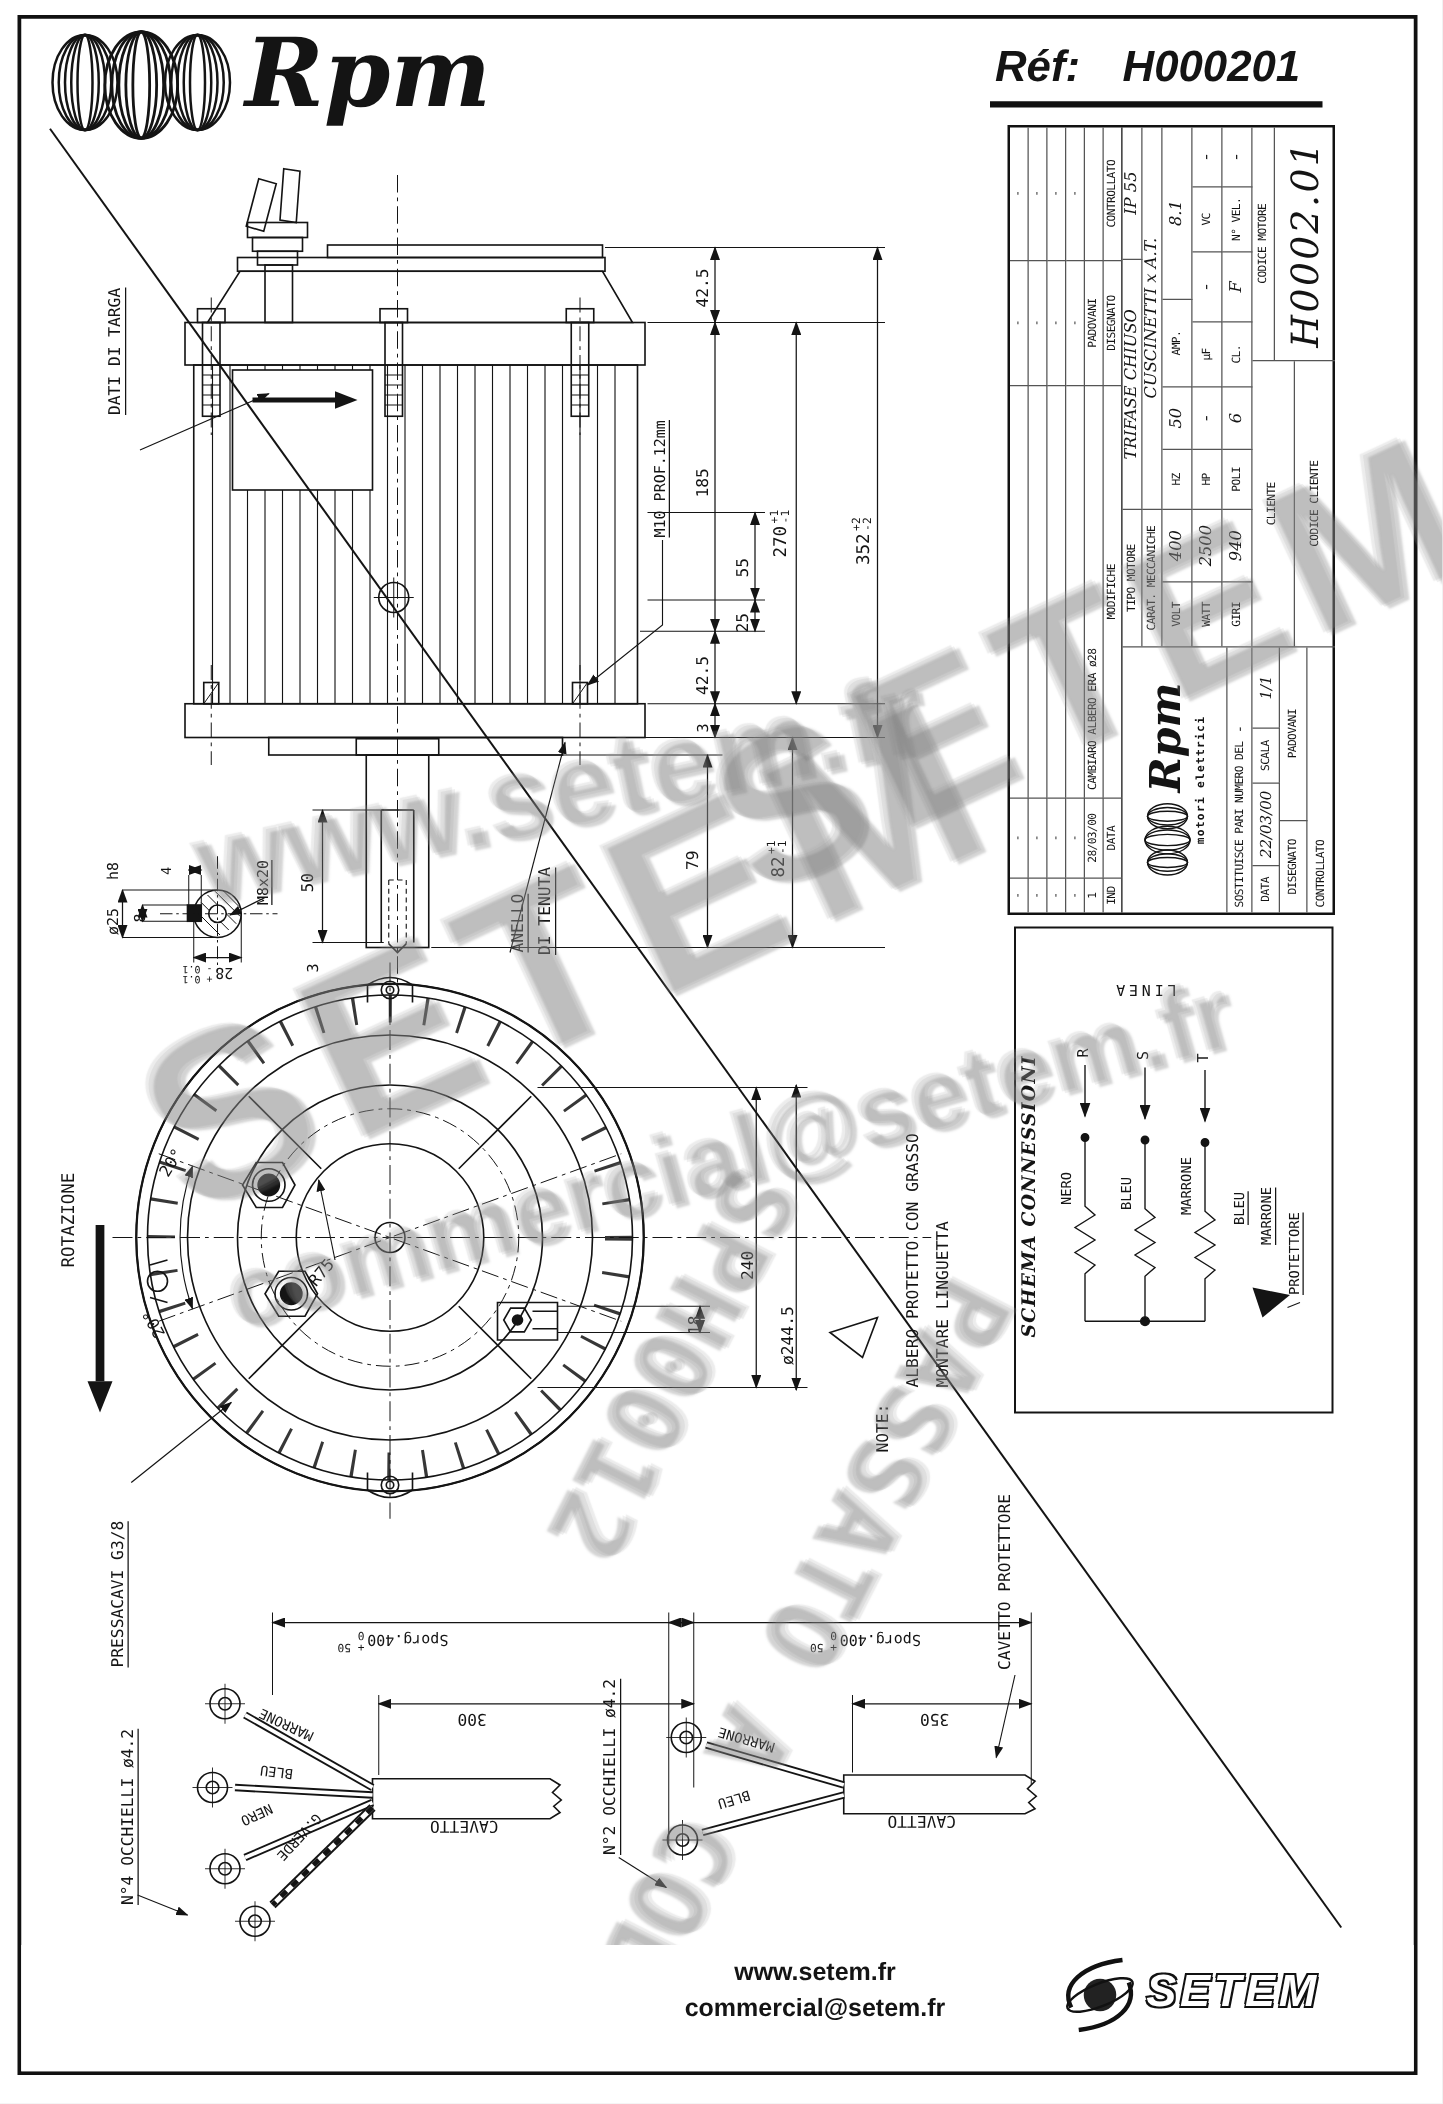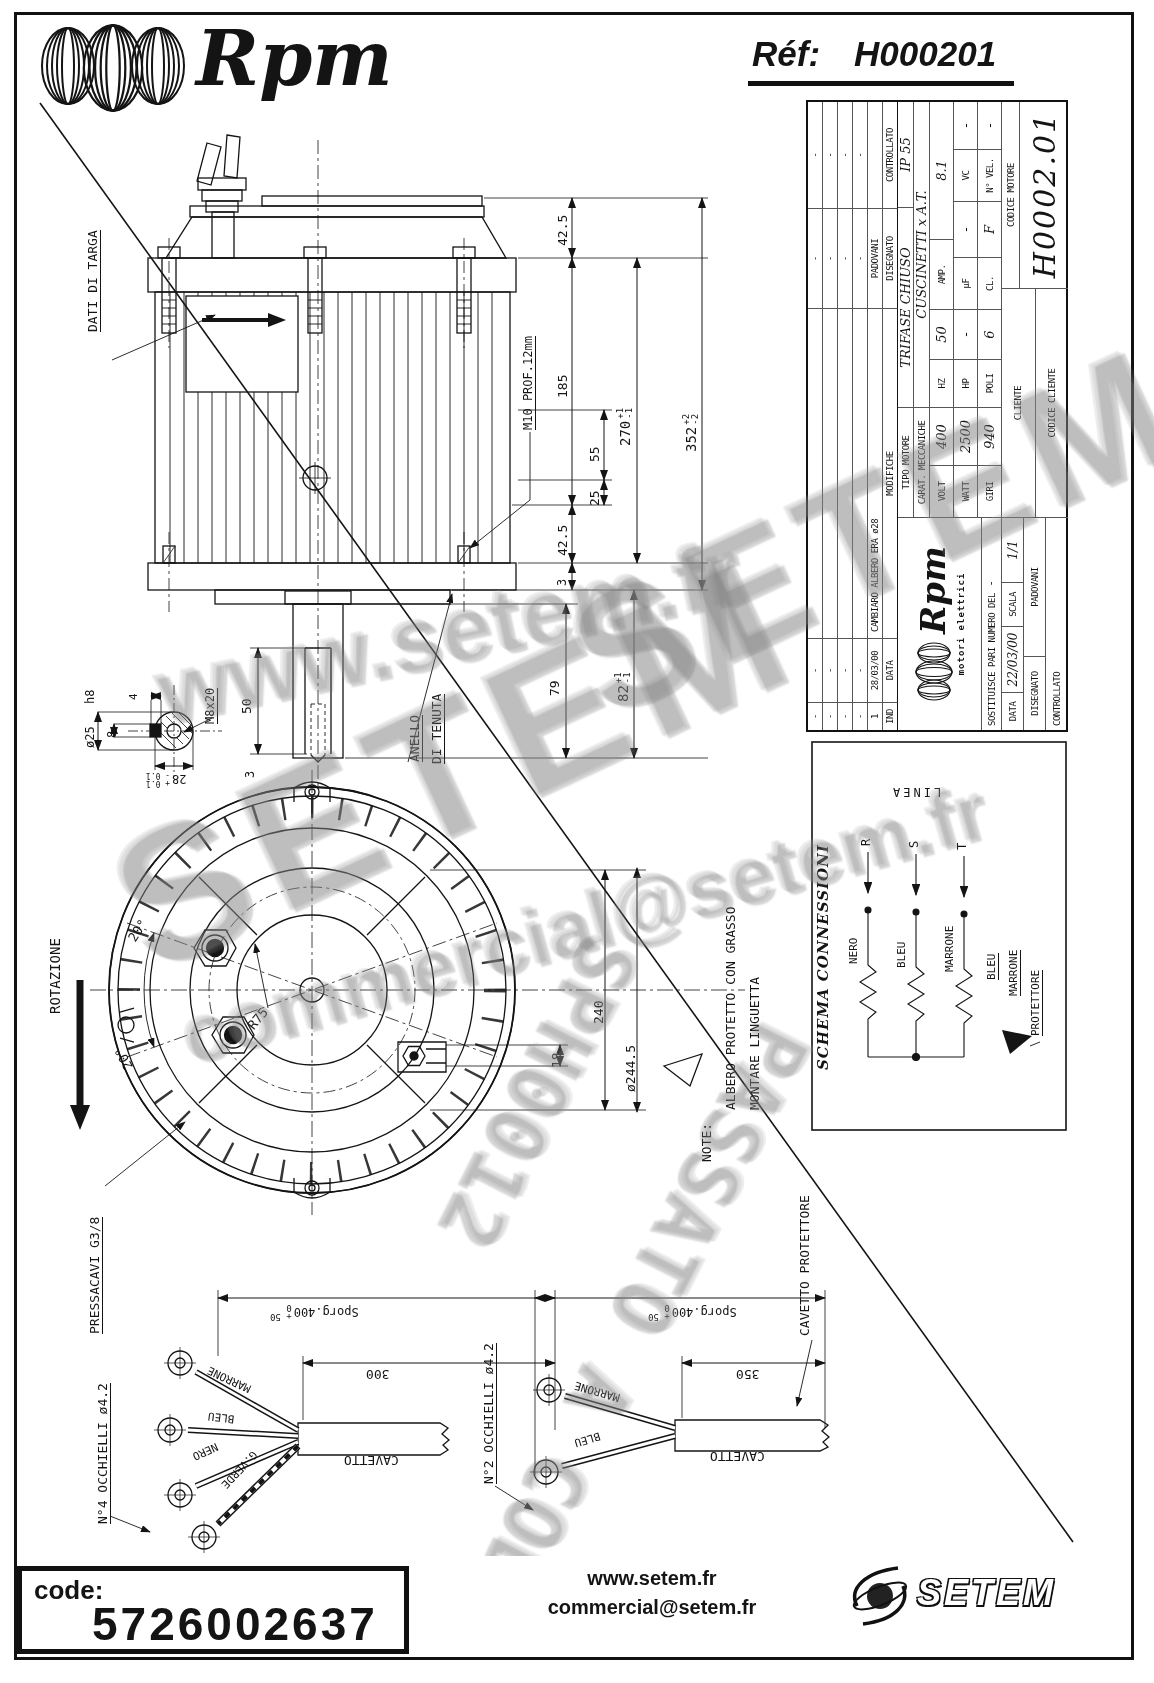--- a/index.html
+++ b/index.html
@@ -7,21 +7,21 @@
         font-family:"DejaVu Sans Mono",monospace;color:#141414;}
   .frame{position:absolute;left:14px;top:12px;width:1114px;height:1642px;border:3px solid #111;}
   .lbl{position:absolute;font-family:"DejaVu Sans Mono",monospace;color:#141414;white-space:nowrap;line-height:1;font-size:13px;}
   .r90{transform:rotate(-90deg);transform-origin:0 0;}
   .r180{transform:rotate(180deg);}
   .und{border-bottom:1.3px solid #141414;padding-bottom:1px;}
   .tol{display:inline-flex;flex-direction:column;font-size:9px;line-height:1.05;margin-left:2px;vertical-align:middle;}
   .dimblk{display:inline-flex;align-items:center;}
   
   .brand-script{position:absolute;font-family:"DejaVu Serif",serif;font-style:italic;font-weight:bold;}
-  .refbox{position:absolute;left:748px;top:34px;font-family:"Liberation Sans",sans-serif;
+  .refbox{position:absolute;left:792px;top:34px;font-family:"Liberation Sans",sans-serif;
           font-weight:bold;font-style:italic;font-size:35px;border-bottom:5px solid #111;padding:0 18px 7px 4px;}
   .refbox .gap{display:inline-block;width:34px;}
   
   .tb{position:absolute;left:806px;top:732px;width:632px;height:262px;transform:rotate(-90deg);
       transform-origin:0 0;background:#fff;border:2px solid #111;box-sizing:border-box;
       font-family:"DejaVu Sans Mono",monospace;}
   .tb .c{box-sizing:border-box;border-right:1px solid #555;border-bottom:1px solid #555;
          display:flex;align-items:center;justify-content:center;overflow:hidden;}
   .tb .row{display:flex;}
   .tb .small{font-size:9px;letter-spacing:-0.5px;}
@@ -543,24 +543,20 @@
           <div style="flex:1;display:flex;flex-direction:column;">
             <div class="c small" style="height:18px;border-right:none;">CODICE MOTORE</div>
             <div class="c" style="flex:1;border-right:none;border-bottom:none;font-family:'DejaVu Serif',serif;font-style:italic;font-size:30px;letter-spacing:2px;">H0002.01</div>
           </div>
         </div>
       </div>
     </div>
   </div>
 
   <div class="footer-band">
-    <div class="codebox">
-      <span class="cl">code:</span>
-      <span class="cv">5726002637</span>
-    </div>
     <div class="sitebox">
       <div>www.setem.fr</div>
       <div>commercial@setem.fr</div>
     </div>
     <span class="setem-word">SETEM</span>
     <svg style="position:absolute;left:829px;top:8px;" width="70" height="62" viewBox="0 0 70 62" fill="none" stroke="#111">
       <circle cx="34" cy="32" r="13" fill="#222" stroke="none"></circle>
       <ellipse cx="34" cy="32" rx="28" ry="9" transform="rotate(-22 34 32)" stroke-width="2"></ellipse>
       <path d="M52,4 C20,8 2,24 11,42 M17,60 C49,56 64,40 57,22" stroke-width="3.5"></path>
     </svg>

